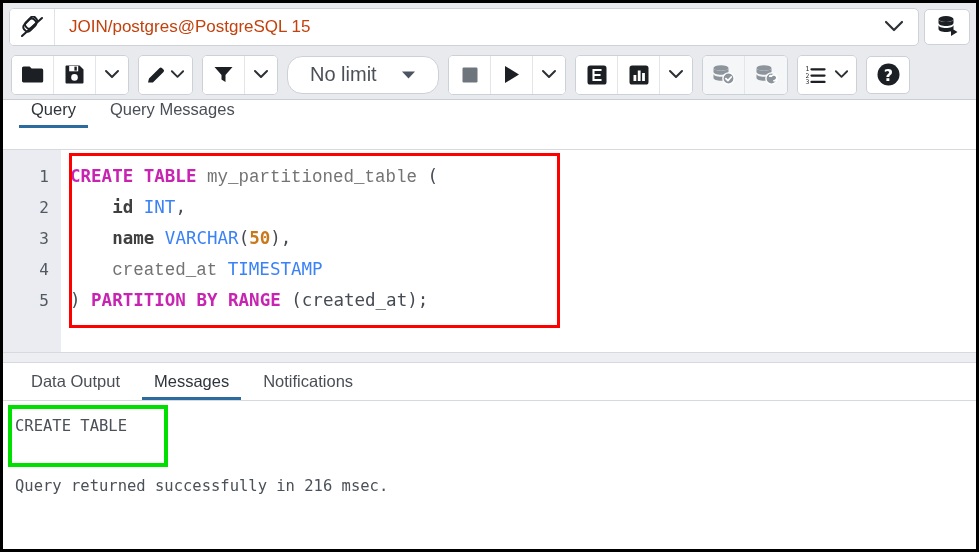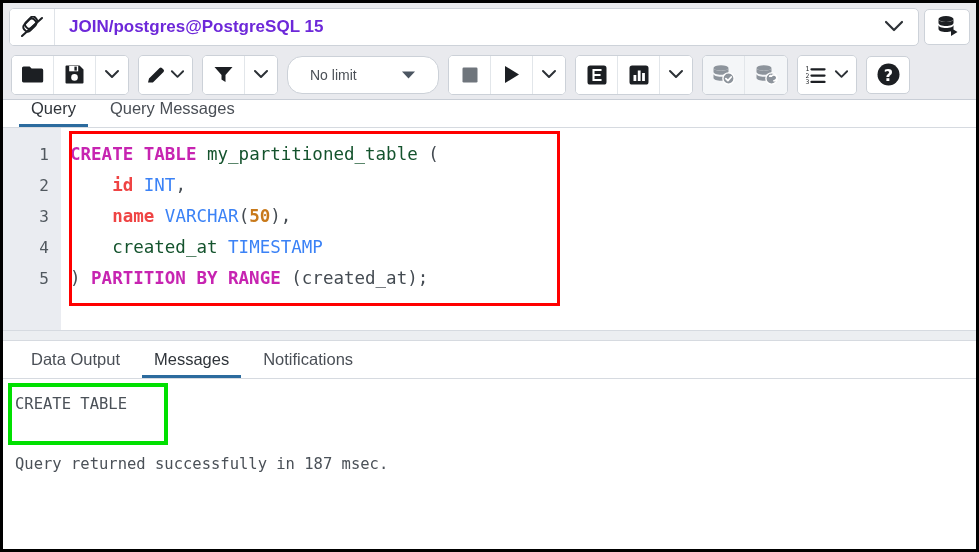--- a/index.html
+++ b/index.html
@@ -45,24 +45,23 @@
     display: flex;
     align-items: center;
     justify-content: center;
     border-right: 1px solid #dfe3e8;
     background: #ffffff;
   }
   .conn-title {
     flex: 1;
     padding-left: 14px;
     font-size: 17px;
-    color: #6d28d9;
+    color: #c2410c;
     white-space: nowrap;
     overflow: hidden;
-    font-weight: bold;
   }
   .conn-chevron {
     width: 48px;
     display: flex;
     align-items: center;
     justify-content: center;
   }
   .conn-db-btn {
     width: 46px;
     height: 36px;
@@ -114,41 +113,41 @@
     display: flex;
     align-items: center;
     justify-content: space-between;
     height: 38px;
     width: 152px;
     padding: 0 22px;
     border: 1px solid #ccd1d8;
     border-radius: 15px;
     background: #ffffff;
     box-sizing: border-box;
-    font-size: 14px;
+    font-size: 20px;
     color: #4b5057;
   }
   .help-btn {
     height: 38px;
     width: 44px;
     display: flex;
     align-items: center;
     justify-content: center;
     border: 1px solid #ccd1d8;
     border-radius: 5px;
     background: #ffffff;
     box-sizing: border-box;
   }
 
   
   .tabstrip {
-    height: 28px;
-    background: #ffffff;
-    display: flex;
-    align-items: flex-end;
+    height: 50px;
+    background: #ffffff;
+    display: flex;
+    align-items: flex-start;
     padding-left: 16px;
     border-bottom: 1px solid #d6dae0;
     box-sizing: border-box;
   }
   .tab {
     font-size: 16.5px;
     color: #4a4f56;
     padding: 0 12px 6px 12px;
     margin-right: 10px;
     border-bottom: 3px solid transparent;
@@ -191,22 +190,22 @@
     font-size: 17.5px;
     box-sizing: border-box;
     white-space: pre;
   }
   .code .line {
     height: 31px;
     line-height: 31px;
   }
   .kw   { color: #c724b1; font-weight: bold; }
   .typ  { color: #3b82f6; }
-  .ident{ color: #14532d; }
-  .fld  { color: #ef4444; font-weight: bold; }
+  .ident{ color: #737373; font-family: Liberation Mono, monospace; }
+  .fld  { color: #404040; font-weight: bold; }
   .num  { color: #c8791a; font-weight: bold; text-align: right; }
   .punc { color: #444b52; }
 
   .redbox {
     position: absolute;
     left: 66px;
     top: 3px;
     width: 491px;
     height: 175px;
     border: 3px solid #ff0000;
@@ -460,17 +459,17 @@
   <div class="split-bar"></div>
 
   <div class="bottom-tabs">
     <div class="tab">Data Output</div>
     <div class="tab active">Messages</div>
     <div class="tab">Notifications</div>
   </div>
 
   <div class="msg-panel">
     <div class="msg-line">CREATE TABLE</div>
-    <div class="msg-line second">Query returned successfully in 187 msec.</div>
+    <div class="msg-line second">Query returned successfully in 216 msec.</div>
     <div class="greenbox" style="border-color: rgb(0, 224, 0);"></div>
   </div>
 
 </div>
 
 </body></html>

